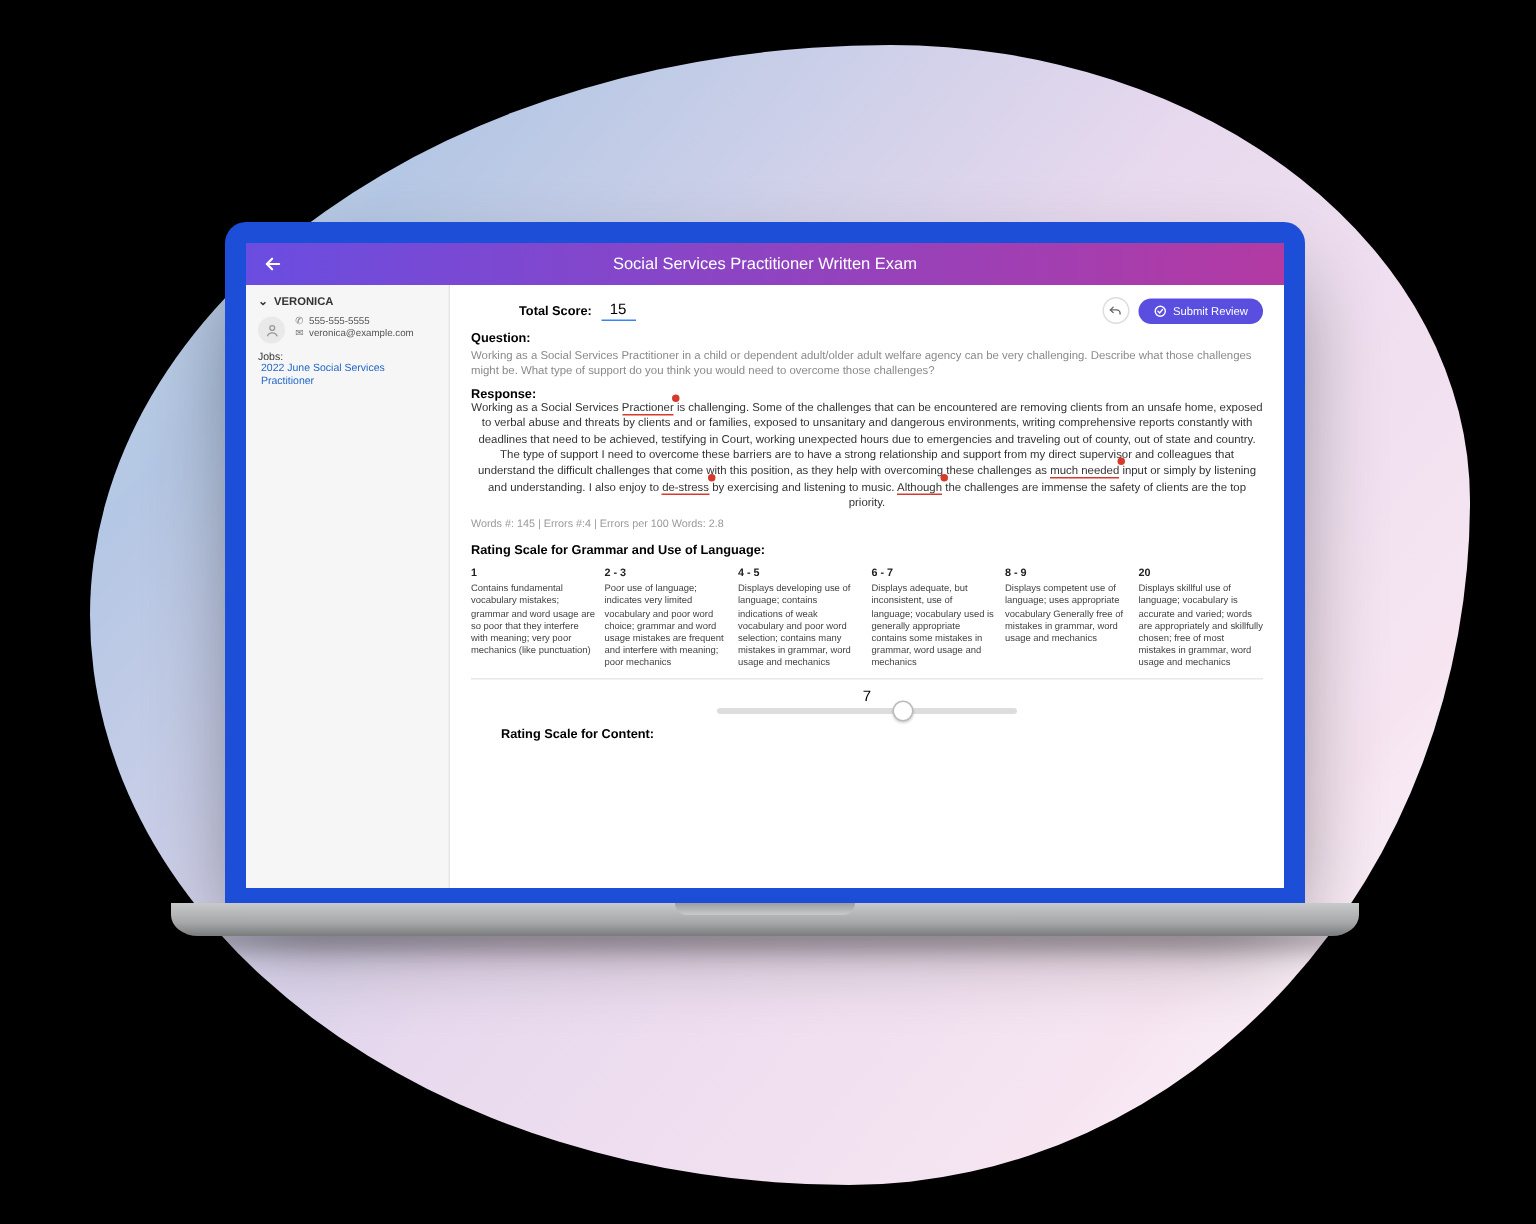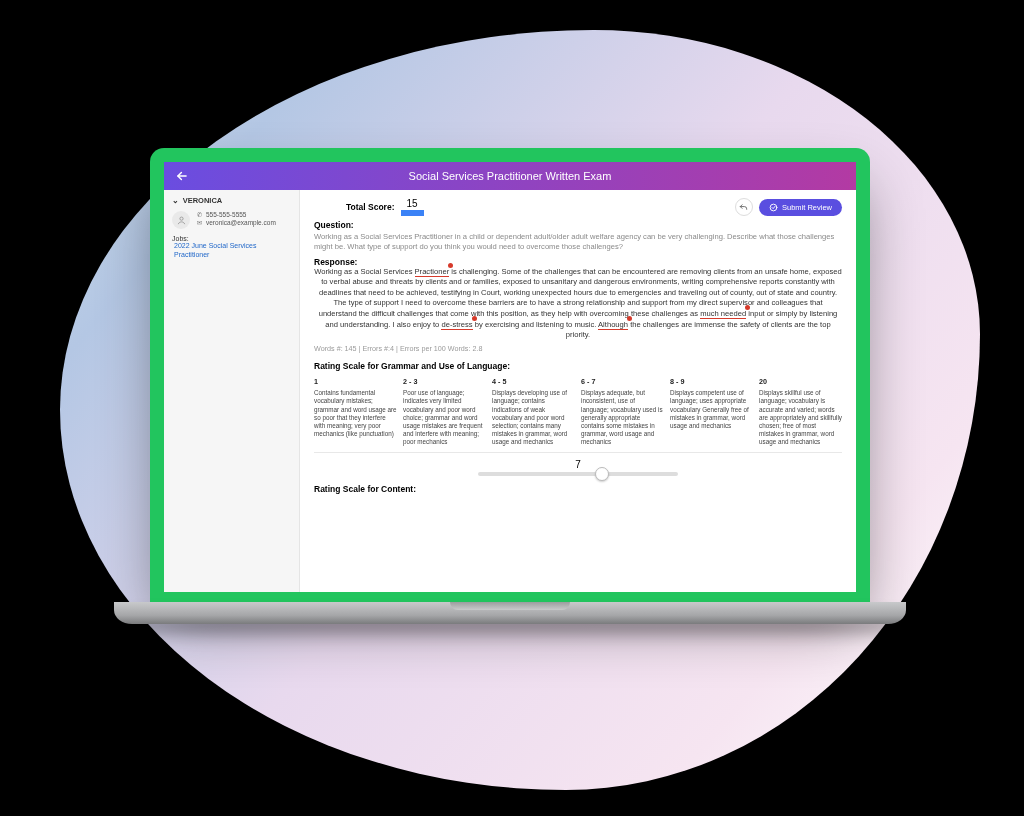--- a/index.html
+++ b/index.html
@@ -12,21 +12,21 @@
     background: linear-gradient(130deg, #c9dbe7 0%, #b4c7e4 18%, #e8d9ee 50%, #f6e5f1 80%, #fff 100%);
     border-radius: 58% 42% 45% 55% / 50% 40% 60% 50%;
     filter: blur(.4px);
   }
   .laptop {
     position: absolute;
     top: 148px; left: 150px;
     width: 720px;
   }
   .screen-bezel {
-    background: #22c55e;
+    background: #1d4ed8;
     border-radius: 14px 14px 0 0;
     padding: 14px 14px 10px;
     box-shadow: 0 30px 60px -10px rgba(0,0,0,.45);
   }
   .screen {
     width: 692px; height: 430px;
     background: #fff;
     overflow: hidden;
     position: relative;
     font-size: 8px;
@@ -71,21 +71,21 @@
     width:18px;height:18px;border-radius:50%;background:#e9e9e9;display:flex;align-items:center;justify-content:center;color:#888;
   }
   .contact { font-size:6.5px; color:#555; line-height:1.3; }
   .contact span { display:flex; gap:3px; align-items:center; }
   .ico { width:7px;height:7px;display:inline-flex;align-items:center;justify-content:center;color:#777;}
   .jobs-label { font-size:7px; color:#333; margin-top:4px;}
   .joblink { color:#2268c9; font-size:7px; margin-left:2px; line-height:1.25; display:inline-block;}
   .main { flex:1; padding:8px 14px; overflow:hidden; position:relative; }
   .score-row { display:flex; align-items:center; gap:6px; margin-bottom:4px; }
   .score-label { font-weight:700; font-size:8.5px;margin-left:32px; }
-  .score-val { font-size:10px; border-bottom:6px solid #3b82f6; padding:0 6px 1px; }
+  .score-val { font-size:10px; border-bottom:1px solid #3b82f6; padding:0 6px 1px; }
   .actions { margin-left:auto; display:flex; gap:6px; align-items:center;}
   .undo { width:18px;height:18px;border:1px solid #ddd;border-radius:50%;display:flex;align-items:center;justify-content:center;color:#666;cursor:pointer;}
   .submit {
     background:#5a4ee0;color:#fff;border:none;border-radius:11px;
     padding:4px 10px;font-size:7.5px;display:flex;align-items:center;gap:4px;cursor:pointer;
   }
   .sect { font-weight:700; font-size:8.5px; margin-top:4px; }
   .qtext { color:#8a8a8a; font-size:7.6px; line-height:1.35; margin:2px 0 4px; }
   .resp { color:#333; font-size:7.6px; line-height:1.4;text-align:center; }
   .err { position:relative; border-bottom:1.2px solid #d63a2b; }
@@ -103,21 +103,21 @@
   .rg-head { font-weight:700; font-size:7.2px; color:#222; margin-bottom:3px; display:block; }
   .slider-wrap { margin-top:6px; text-align:center; }
   .slider-val { font-size:10px; margin-bottom:2px; }
   .slider {
     width:200px; height:4px; background:#ddd; border-radius:2px; margin:0 auto; position:relative;
   }
   .slider::after {
     content:""; position:absolute; top:50%; left:62%; transform:translate(-50%,-50%);
     width:12px;height:12px;border-radius:50%;background:#fff;border:1px solid #bbb;box-shadow:0 1px 2px rgba(0,0,0,.2);
   }
-  .rating-h2 { font-weight:700; font-size:8.5px; margin-top:8px; }
+  .rating-h2 { font-weight:700; font-size:8.5px; margin-top:8px;margin-left:20px; }
 </style>
 </head>
 <body>
 
 <div class="blob"></div>
 
 <div class="laptop">
   <div class="screen-bezel">
     <div class="screen">
 

